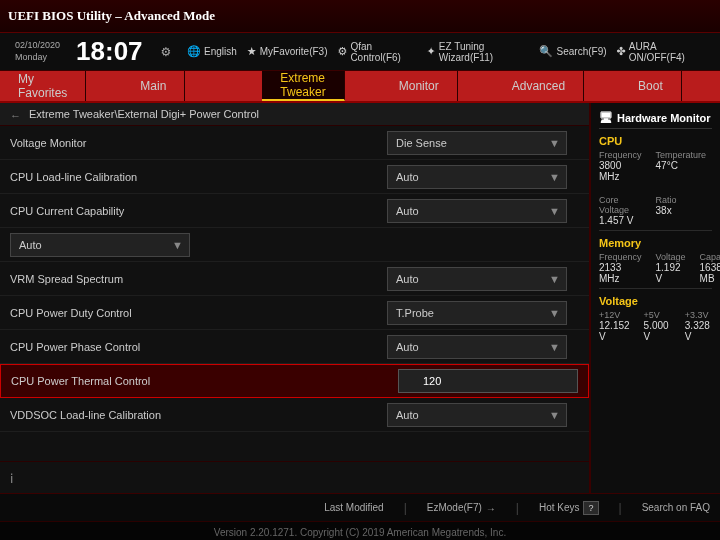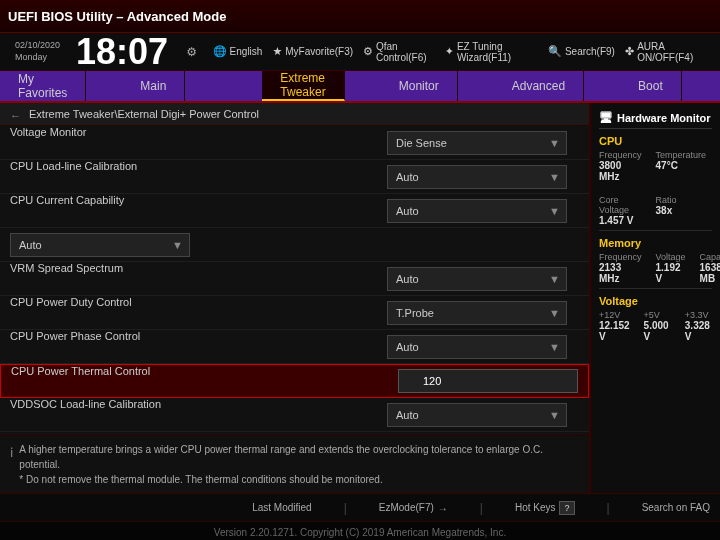--- a/index.html
+++ b/index.html
@@ -15,20 +15,21 @@
 
     
     .top-bar {
       background: linear-gradient(to bottom, #2a0000, #1a0000);
       border-bottom: 1px solid #5a0000;
       padding: 16px 8px;
       display: flex;
       align-items: center;
       gap: 12px;
       height: 16px;
+      font-family: Liberation Serif, serif;
     }
     .top-bar-title {
       color: #fff;
       font-size: 13px;
       font-weight: bold;
       flex: 1;
     }
 
     
     .datetime-bar {
@@ -40,21 +41,21 @@
       border-bottom: 1px solid #3a0000;
       gap: 16px;
     }
     .datetime-left {
       font-size: 9px;
       color: #aaa;
       line-height: 1.3;
     }
     .clock {
       color: #fff;
-      font-size: 36px;
+      font-size: 26px;
       font-weight: bold;
     }
     .clock-icon {
       color: #aaa;
       font-size: 12px;
       margin-left: 2px;
     }
     .top-shortcuts {
       display: flex;
       gap: 10px;
@@ -67,21 +68,21 @@
       gap: 3px;
       font-size: 10px;
       color: #ccc;
     }
     .shortcut-item .icon-char {
       font-size: 11px;
     }
 
     
     .nav-bar {
-      background: #4c1d95;
+      background: #b91c1c;
       border-bottom: 2px solid #8b0000;
       display: flex;
       align-items: center;
       height: 32px;
       gap: 36px;
     }
     .nav-item {
       padding: 0 18px;
       height: 100%;
       display: flex;
@@ -124,20 +125,21 @@
       gap: 4px;
     }
     .breadcrumb-arrow { color: #888; margin-right: 4px; }
 
     .settings-list {
       flex: 1;
       overflow-y: auto;
     }
     .setting-row {
       display: flex;
+      align-items: center;
       border-bottom: 1px solid #1e1e1e;
       height: 34px;
       padding: 0 10px;
     }
     .setting-row.highlighted {
       background: #3a0000;
       border: 1px solid #cc0000;
     }
     .setting-label {
       flex: 1;
@@ -227,37 +229,37 @@
       grid-template-columns: 1fr 1fr 1fr;
       gap: 3px 14px;
     }
     .hw-cell-label {
       color: #888;
       font-size: 9px;
     }
     .hw-cell-value {
       color: #ddd;
       font-size: 10px;
-      font-weight: bold;
+      font-weight: normal;
     }
     .hw-divider {
       border-top: 1px solid #2a2a2a;
       margin: 4px 0;
     }
 
     
     .status-bar {
       background: #0a0a0a;
       border-top: 1px solid #3a0000;
       height: 28px;
       display: flex;
       align-items: center;
       justify-content: flex-end;
       padding: 0 10px;
-      gap: 32px;
+      gap: 20px;
     }
     .status-item {
       font-size: 10px;
       color: #aaa;
       display: flex;
       align-items: center;
       gap: 4px;
     }
     .status-item .key-badge {
       background: #2a2a2a;
@@ -448,24 +450,20 @@
 
       <div class="setting-row">
         
         
       </div>
 
     </div>
 
     <div class="info-box">
       <span class="info-icon">ℹ</span>
-      <div class="info-text">
-        <div>A higher temperature brings a wider CPU power thermal range and extends the overclocking tolerance to enlarge O.C. potential.</div>
-        <div>* Do not remove the thermal module. The thermal conditions should be monitored.</div>
-      </div>
     </div>
   </div>
 
   <div class="right-panel">
     <div class="hw-title">
       <span>🖥</span>
       <span>Hardware Monitor</span>
     </div>
 
     <div class="hw-section-title">CPU</div>

